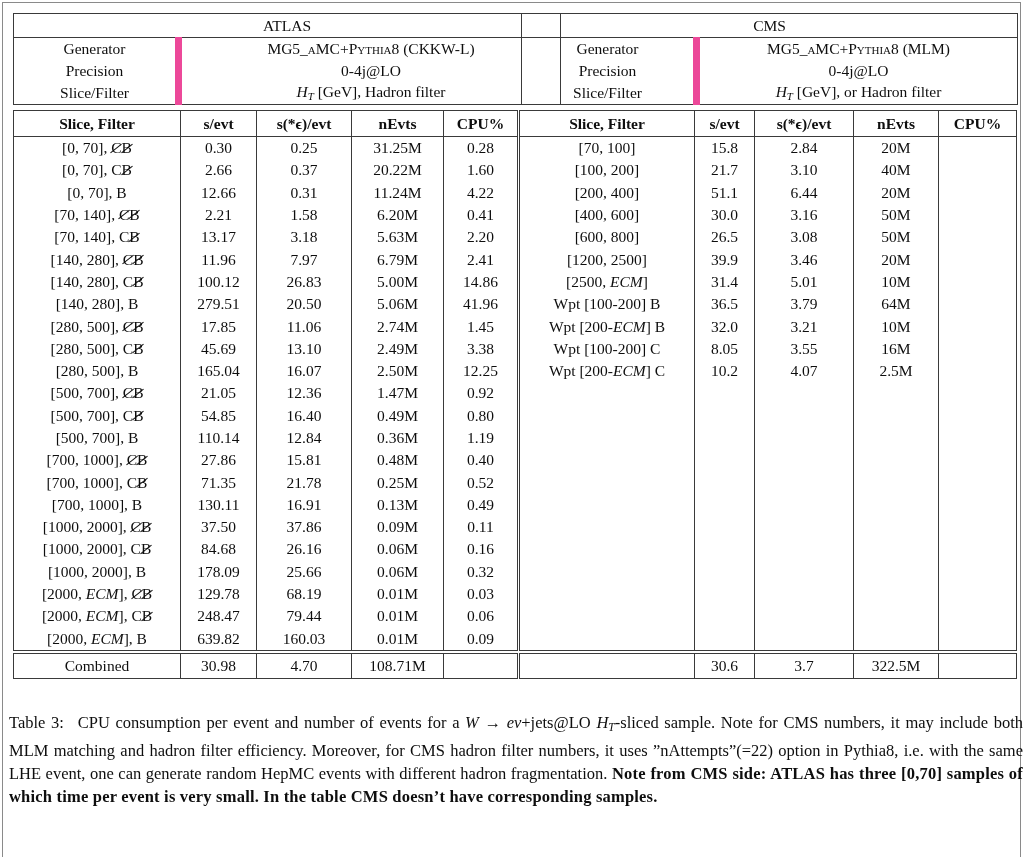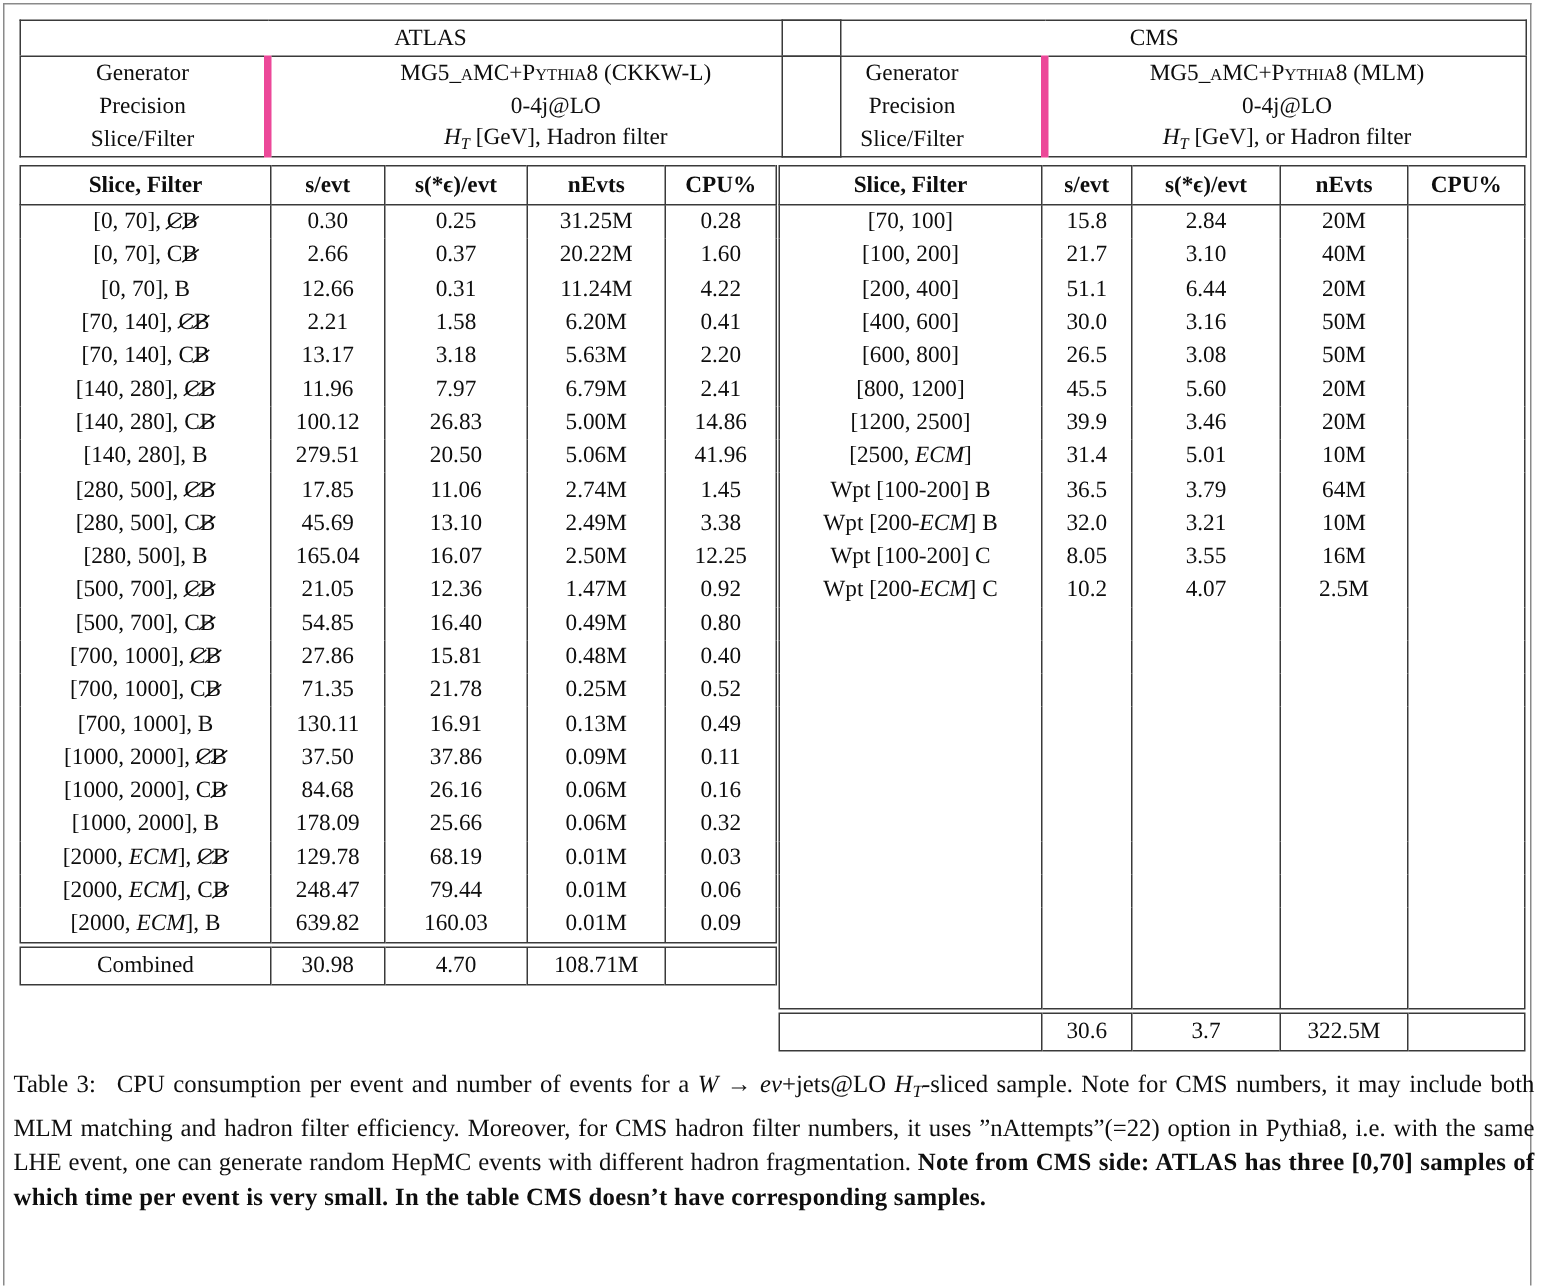--- a/index.html
+++ b/index.html
@@ -13,21 +13,21 @@
     position:absolute; left:2px; top:2px; width:1017px; height:854px;
     border-top:1px solid #8a8a8a; border-left:1px solid #8a8a8a; border-right:1px solid #8a8a8a;
   }
   table { border-collapse:collapse; table-layout:fixed; }
   
   .ht { position:absolute; top:13px; border:1px solid #3a3a3a; font-size:15.5px; }
   #atlas-head { left:13px; width:548px; }
   #cms-head  { left:497px; width:497px;margin-left:24px; }
   .ht td { padding:0; text-align:center; vertical-align:middle; height:22px; overflow:hidden; }
   .ht tr.title td { border-bottom:1px solid #3a3a3a; height:23px; }
-  .ht td.metaval { border-left:5px solid #ec4899; }
+  .ht td.metaval { border-left:7px solid #ec4899; }
   .smallcaps { font-variant:small-caps; }
   
   .dt { position:absolute; top:110px; border:1px solid #3a3a3a; font-size:15.5px; }
   #atlas-table { left:13px; width:504px; }
   #cms-table  { left:519px; width:497px; }
   .dt th, .dt td {
     border-left:1px solid #3a3a3a; border-right:1px solid #3a3a3a;
     padding:0 2px; text-align:center; vertical-align:middle; overflow:hidden;
     font-weight:normal;
   }
@@ -207,20 +207,27 @@
           <td>0.92</td>
         </tr>
         <tr>
           <td>[500, 700], C<span class="sl">B</span></td>
           <td>54.85</td>
           <td>16.40</td>
           <td>0.49M</td>
           <td>0.80</td>
         </tr>
         <tr>
+          <td>[500, 700], B</td>
+          <td>110.14</td>
+          <td>12.84</td>
+          <td>0.36M</td>
+          <td>1.19</td>
+        </tr>
+        <tr>
           <td>[700, 1000], <span class="sl">C</span><span class="sl">B</span></td>
           <td>27.86</td>
           <td>15.81</td>
           <td>0.48M</td>
           <td>0.40</td>
         </tr>
         <tr>
           <td>[700, 1000], C<span class="sl">B</span></td>
           <td>71.35</td>
           <td>21.78</td>
@@ -335,27 +342,20 @@
           <td></td>
         </tr>
         <tr>
           <td>[600, 800]</td>
           <td>26.5</td>
           <td>3.08</td>
           <td>50M</td>
           <td></td>
         </tr>
         <tr>
-          <td>[800, 1200]</td>
-          <td>45.5</td>
-          <td>5.60</td>
-          <td>20M</td>
-          <td></td>
-        </tr>
-        <tr>
           <td>[1200, 2500]</td>
           <td>39.9</td>
           <td>3.46</td>
           <td>20M</td>
           <td></td>
         </tr>
         <tr>
           <td>[2500, <i class="m">ECM</i>]</td>
           <td>31.4</td>
           <td>5.01</td>

